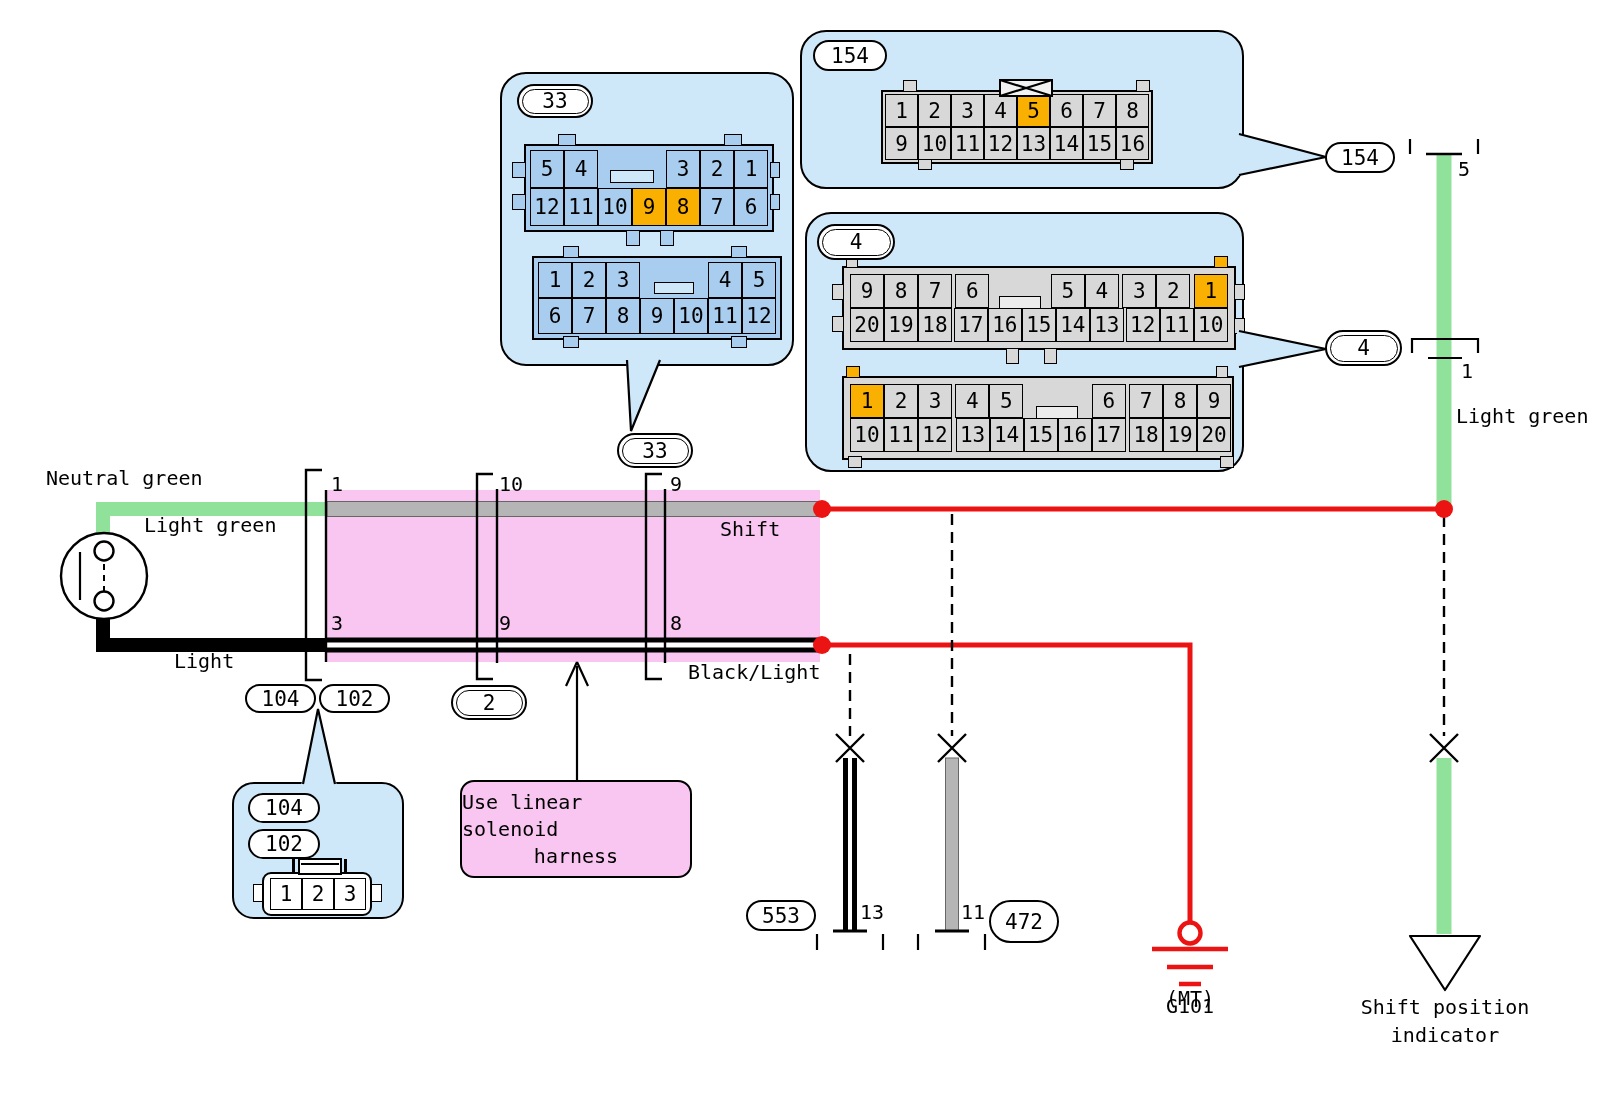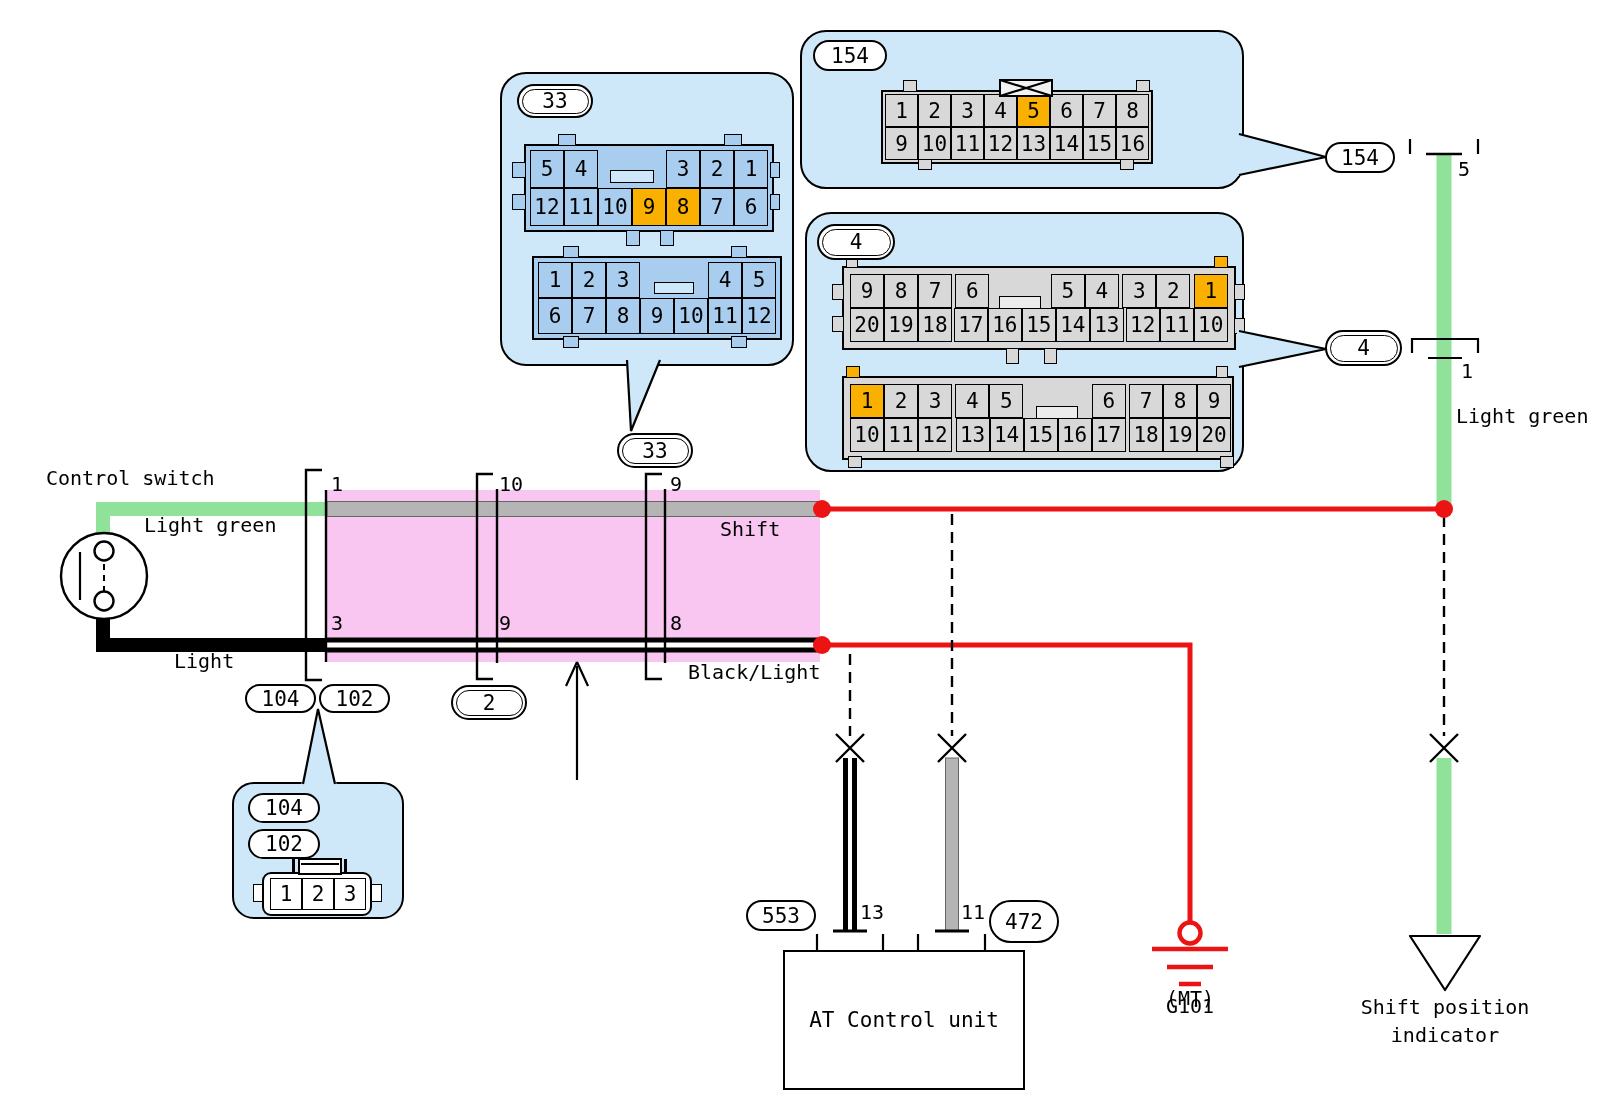--- a/index.html
+++ b/index.html
@@ -199,24 +199,25 @@
   <div class="smallpart" style="left:298px;top:858px;width:44px;height:17px;background:#fff;border:2px solid #000"></div>
   <div class="smallpart" style="left:301px;top:863px;width:38px;height:0;border-top:2px solid #000"></div>
   <div class="smallpart" style="left:292px;top:859px;width:3px;height:15px;background:#000"></div>
   <div class="smallpart" style="left:344px;top:859px;width:3px;height:15px;background:#000"></div>
   <div class="grid white" style="left:270px;top:878px">
       <div class="cell" style="left: 0px; top: 0px; width: 32px; height: 32px;">1</div>
       <div class="cell" style="left: 32px; top: 0px; width: 32px; height: 32px;">2</div>
       <div class="cell" style="left: 64px; top: 0px; width: 32px; height: 32px;">3</div>
     </div>
 
-  <div class="wbox" style="left:783px;top:950px;width:238px;height:136px">
-      <span>AT Control unit</span>
-    </div>
-
+
+  <div class="pinkBox" style="left:460px;top:780px;width:228px;height:94px">
+    <div>Use linear solenoid</div>
+    <div>harness</div>
+  </div>
 
   <svg class="wires" width="1600" height="1120" viewBox="0 0 1600 1120">
 
     <g>
       <polygon class="fillblue" points="626,358 661,358 631,432"></polygon>
       <path class="sk" d="M627,360 L631,431 L660,360"></path>
     </g>
     <g>
       <polygon class="fillblue" points="1237,133 1326,157 1237,176"></polygon>
       <path class="sk" d="M1239,134 L1326,157 L1239,175"></path>
@@ -347,21 +348,21 @@
   <div class="pill" style="left:248px;top:829px;width:72px;height:30px">
       <span>102</span>
     </div>
   <div class="pill" style="left:746px;top:900px;width:70px;height:31px">
       <span>553</span>
     </div>
   <div class="pill" style="left:989px;top:900px;width:70px;height:43px">
       <span>472</span>
     </div>
 
-  <div class="lbl" style="left:46px;top:466px">Control switch</div>
+  <div class="lbl" style="left:46px;top:466px">Neutral green</div>
   <div class="lbl" style="left:144px;top:513px">Light green</div>
   <div class="lbl" style="left:174px;top:649px">Light</div>
   <div class="lbl" style="left:720px;top:517px">Shift</div>
   <div class="lbl" style="left:688px;top:660px">Black/Light</div>
   <div class="lbl" style="left:1456px;top:404px">Light green</div>
   <div class="lbl ctr" style="left:1130px;top:994px;width:120px">G101</div>
   <div class="lbl ctr" style="left:1130px;top:986px;width:120px">(MT)</div>
   <div class="lbl ctr" style="left:1338px;top:995px;width:214px">Shift position</div>
   <div class="lbl ctr" style="left:1338px;top:1023px;width:214px">indicator</div>
 

